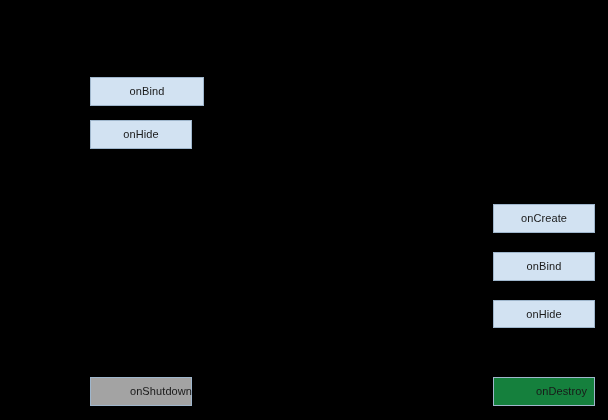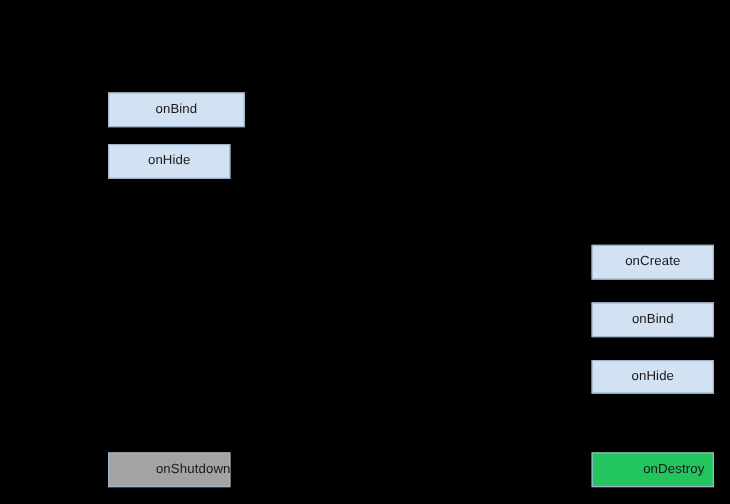--- a/index.html
+++ b/index.html
@@ -48,16 +48,16 @@
     </div>
     <div class="node" style="left: 493px; top: 252px; width: 102px; height: 29px; background: rgb(210, 226, 242); border-color: rgb(159, 182, 204); color: rgb(25, 25, 25);">
       <span>onBind</span>
     </div>
     <div class="node" style="left: 493px; top: 300px; width: 102px; height: 28px; background: rgb(210, 226, 242); border-color: rgb(159, 182, 204); color: rgb(25, 25, 25);">
       <span>onHide</span>
     </div>
     <div class="node" style="left: 90px; top: 377px; width: 102px; height: 29px; background: #a3a3a3; border-color: rgb(159, 182, 204); color: rgb(25, 25, 25); padding-left: 40px;">
       <span>onShutdown</span>
     </div>
-    <div class="node" style="left: 493px; top: 377px; width: 102px; height: 29px; background: #22c55e; border-color: rgb(159, 182, 204); color: rgb(25, 25, 25); padding-left: 35px;">
+    <div class="node" style="left: 493px; top: 377px; width: 102px; height: 29px; background: #15803d; border-color: rgb(159, 182, 204); color: rgb(25, 25, 25); padding-left: 35px;">
       <span>onDestroy</span>
     </div>
   </div>
 
 </body></html>

